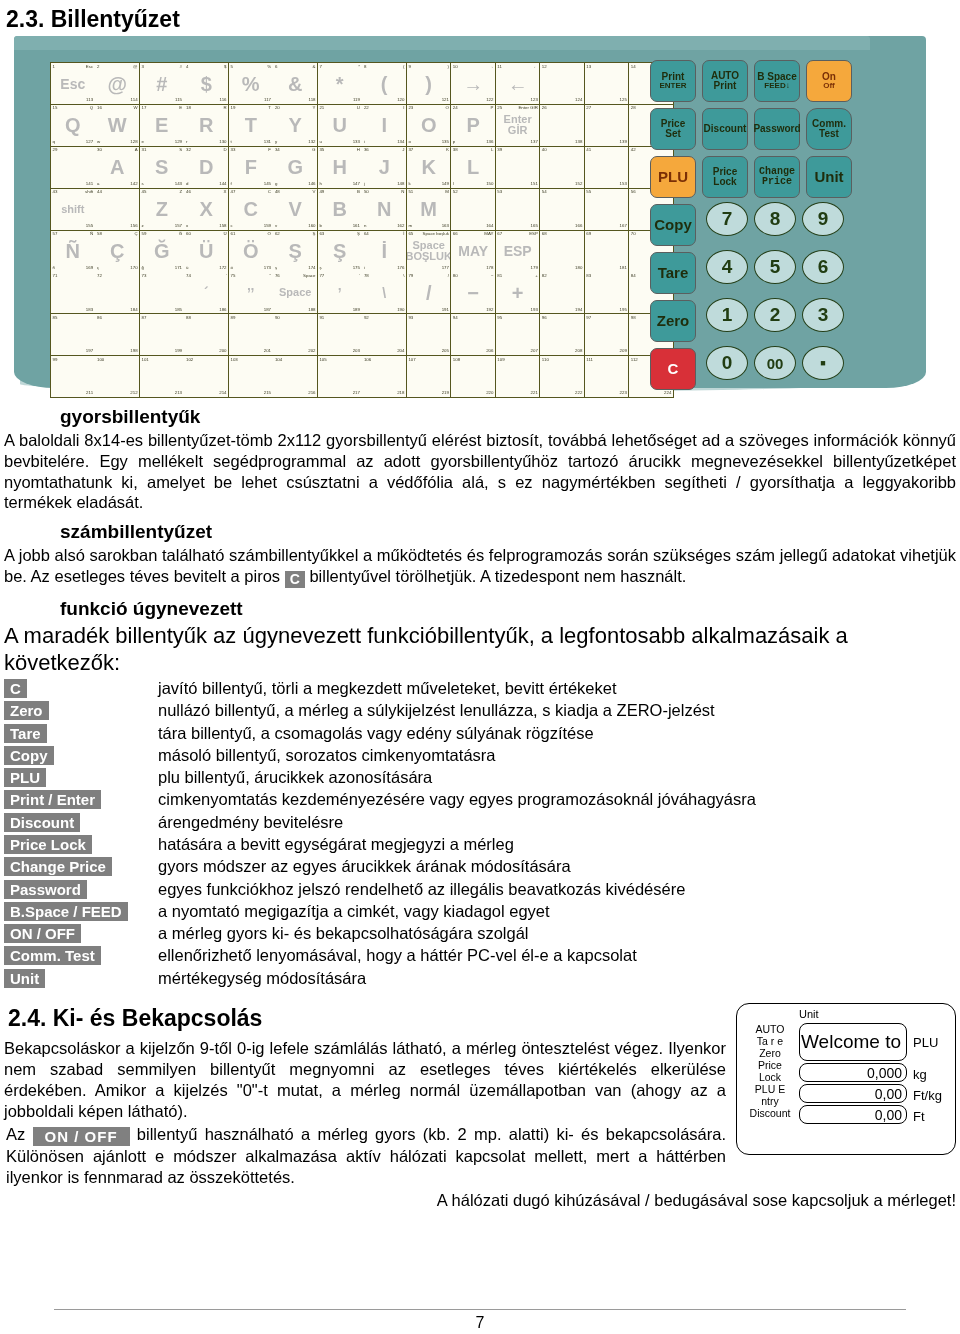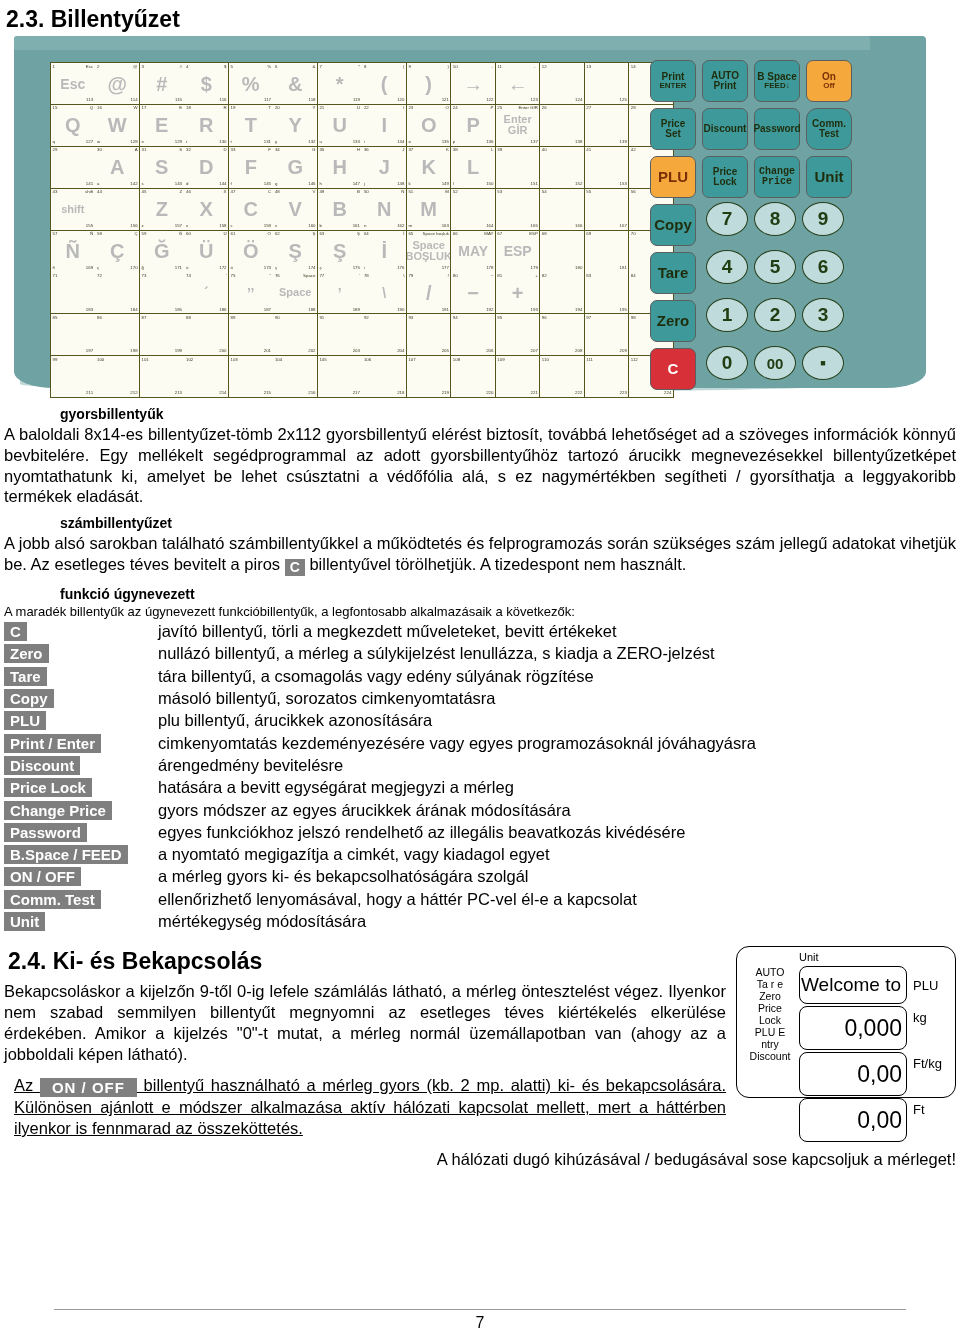--- a/index.html
+++ b/index.html
@@ -87,21 +87,21 @@
     position:absolute;width:40px;height:32px;border-radius:50%;
     background:#bfdbdb;border:1.6px solid #25401a;
     color:#213d12;font-weight:bold;font-size:19px;
     display:flex;align-items:center;justify-content:center;
   }
   .numkey.small{font-size:15px;}
   .numkey.dot{font-size:9px;}
 
   
   .sub{
-    font-size:14px;font-weight:bold;margin:0 0 2px 56px;
+    font-size:19px;font-weight:bold;margin:0 0 2px 56px;
   }
   p.just{
     font-size:16.5px;line-height:1.26;text-align:justify;
     margin:0 0 2px 0;
   }
   .badge-inline{
     display:inline-block;background:#808080;color:#fff;
     font-weight:bold;font-size:14px;padding:0 5px;
     line-height:17px;vertical-align:-2px;
   }
@@ -132,23 +132,23 @@
     position:absolute;top:4px;left:62px;font-size:11px;
   }
   .db-left{
     position:absolute;left:6px;top:20px;width:54px;
     font-size:10.5px;line-height:1.14;text-align:center;
   }
   .db-left .row{position:relative;}
   .db-arrow{position:absolute;right:-14px;top:1px;font-size:10px;}
   .db-fields{position:absolute;left:62px;top:19px;width:150px;}
   .db-f{
-    border:1.4px solid #000;border-radius:8px;height:44px;
+    border:1.4px solid #000;border-radius:8px;height:19px;
     display:flex;align-items:center;justify-content:flex-end;
-    padding-right:4px;font-size:23px;margin-bottom:2px;
+    padding-right:4px;font-size:14px;margin-bottom:2px;
     width:108px;box-sizing:border-box;background:#fff;
   }
   .db-f.first{height:38px;font-size:19px;justify-content:center;}
   .db-u{
     position:absolute;left:114px;font-size:13px;
   }
   .db-row{position:relative;}
 
   .pagefoot{
     position:absolute;left:0;right:0;bottom:8px;text-align:center;
@@ -844,21 +844,21 @@
 
   <div style="position:absolute;left:4px;top:400px;width:952px;">
 
     <div class="sub">gyorsbillentyűk</div>
     <p class="just">A baloldali 8x14-es billentyűzet-tömb 2x112 gyorsbillentyű elérést biztosít, továbbá lehetőséget ad a szöveges információk könnyű bevbitelére. Egy mellékelt segédprogrammal az adott gyorsbillentyűhöz tartozó árucikk megnevezésekkel billentyűzetképet nyomtathatunk ki, amelyet be lehet csúsztatni a védőfólia alá, s ez nagymértékben segítheti / gyorsíthatja a leggyakoribb termékek eladását.</p>
 
     <div class="sub" style="margin-top:8px;">számbillentyűzet</div>
     <p class="just"><span>A jobb alsó sarokban található számbillentyűkkel a működtetés és felprogramozás során szükséges szám jellegű adatokat vihetjük be. Az esetleges téves bevitelt a piros </span><span class="badge-inline">C</span><span> billentyűvel törölhetjük. A tizedespont nem használt.</span></p>
 
     <div class="sub" style="margin-top:10px;">funkció úgynevezett</div>
-    <div style="font-size:13px;line-height:1.25;">A maradék billentyűk az úgynevezett funkcióbillentyűk, a legfontosabb alkalmazásaik a következők:</div>
+    <div style="font-size:22px;line-height:1.25;">A maradék billentyűk az úgynevezett funkcióbillentyűk, a legfontosabb alkalmazásaik a következők:</div>
 
     <table class="fn-table">
       <tbody id="fnrows">
           <tr>
             <td class="k"><span class="kbadge">C</span></td>
             <td class="d">javító billentyű, törli a megkezdett műveleteket, bevitt értékeket</td>
           </tr>
           <tr>
             <td class="k"><span class="kbadge">Zero</span></td>
             <td class="d">nullázó billentyű, a mérleg a súlykijelzést lenullázza, s kiadja a ZERO-jelzést</td>
@@ -942,21 +942,21 @@
               <div class="db-u" style="top:4px;">Ft/kg</div>
             </div>
             <div class="db-row">
               <div class="db-f">0,00</div>
               <div class="db-u" style="top:4px;">Ft</div>
             </div>
           </div>
       </div>
 
       <p class="flowtext" style="margin:6px 0 0 0;">Bekapcsoláskor a kijelzőn 9-től 0-ig lefele számlálás látható, a mérleg öntesztelést végez. Ilyenkor nem szabad semmilyen billentyűt megnyomni az esetleges téves kiértékelés elkerülése érdekében. Amikor a kijelzés "0"-t mutat, a mérleg normál üzemállapotban van (ahogy az a jobboldali képen látható).</p>
-      <p class="flowtext" style="margin:10px;text-decoration:underline;"><span>Az </span><span class="badge-inline wide">ON / OFF</span><span> billentyű használható a mérleg gyors (kb. 2 mp. alatti) ki- és bekapcsolására. Különösen ajánlott e módszer alkalmazása aktív hálózati kapcsolat mellett, mert a háttérben ilyenkor is fennmarad az összeköttetés.</span></p>
+      <p class="flowtext" style="margin:2px;"><span>Az </span><span class="badge-inline wide">ON / OFF</span><span> billentyű használható a mérleg gyors (kb. 2 mp. alatti) ki- és bekapcsolására. Különösen ajánlott e módszer alkalmazása aktív hálózati kapcsolat mellett, mert a háttérben ilyenkor is fennmarad az összeköttetés.</span></p>
       <p class="flowtext" style="margin:0;text-align:right;">A hálózati dugó kihúzásával / bedugásával sose kapcsoljuk a mérleget!</p>
     </div>
 
   </div>
 
   <div class="pagefoot">
     <hr>
     <div class="num">7</div>
   </div>
 

